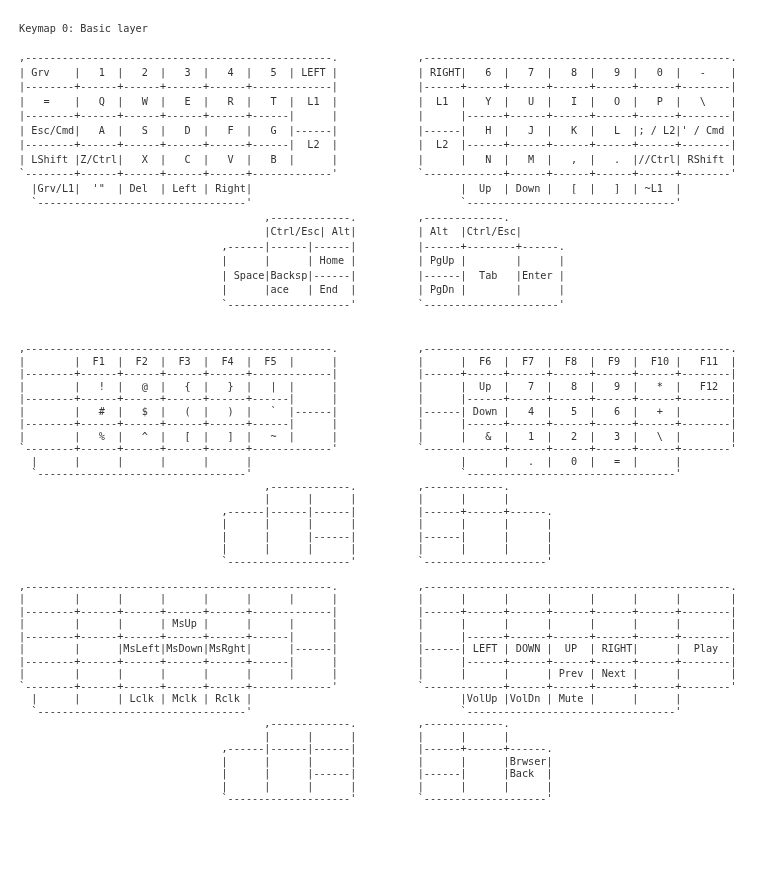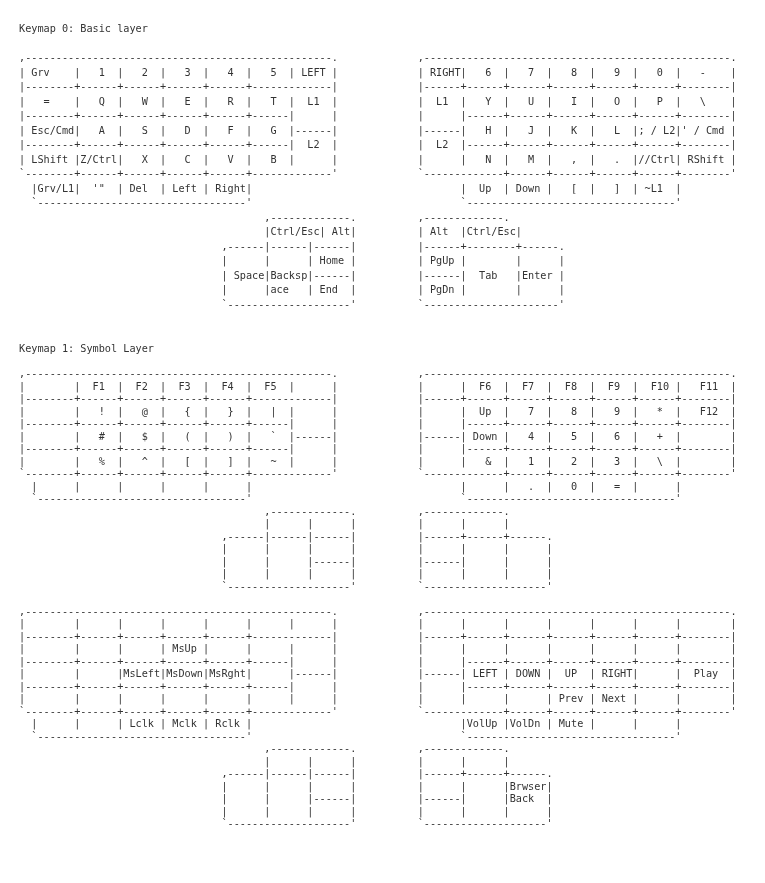--- a/index.html
+++ b/index.html
@@ -56,21 +56,20 @@
                                         ,-------------.          ,-------------.
                                         |Ctrl/Esc| Alt|          | Alt  |Ctrl/Esc|
                                  ,------|------|------|          |------+--------+------.
                                  |      |      | Home |          | PgUp |        |      |
                                  | Space|Backsp|------|          |------|  Tab   |Enter |
                                  |      |ace   | End  |          | PgDn |        |      |
                                  `--------------------'          `----------------------'</pre>
   </section>
 
   <section class="keymap-section s1">
-    <div class="keymap-title">Keymap 1: Symbol Layer</div>
     <pre class="keymap-ascii">,--------------------------------------------------.             ,--------------------------------------------------.
 |        |  F1  |  F2  |  F3  |  F4  |  F5  |      |             |      |  F6  |  F7  |  F8  |  F9  |  F10 |   F11  |
 |--------+------+------+------+------+-------------|             |------+------+------+------+------+------+--------|
 |        |   !  |   @  |   {  |   }  |   |  |      |             |      |  Up  |   7  |   8  |   9  |   *  |   F12  |
 |--------+------+------+------+------+------|      |             |      |------+------+------+------+------+--------|
 |        |   #  |   $  |   (  |   )  |   `  |------|             |------| Down |   4  |   5  |   6  |   +  |        |
 |--------+------+------+------+------+------|      |             |      |------+------+------+------+------+--------|
 |        |   %  |   ^  |   [  |   ]  |   ~  |      |             |      |   &amp;  |   1  |   2  |   3  |   \  |        |
 `--------+------+------+------+------+-------------'             `-------------+------+------+------+------+--------'
   |      |      |      |      |      |                                  |      |   .  |   0  |   =  |      |

